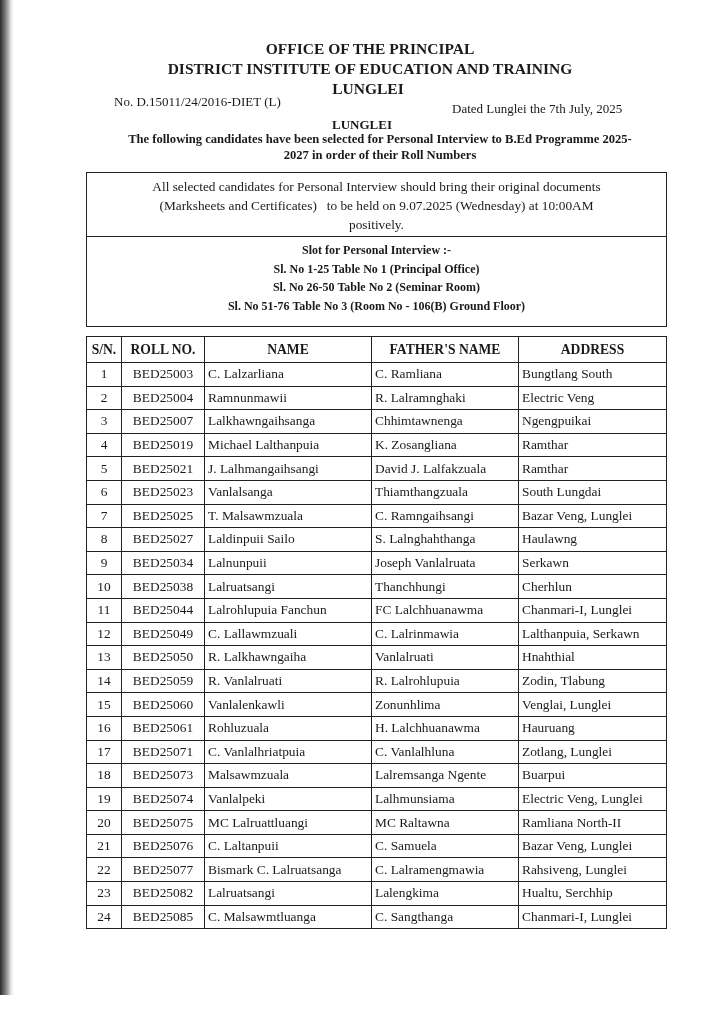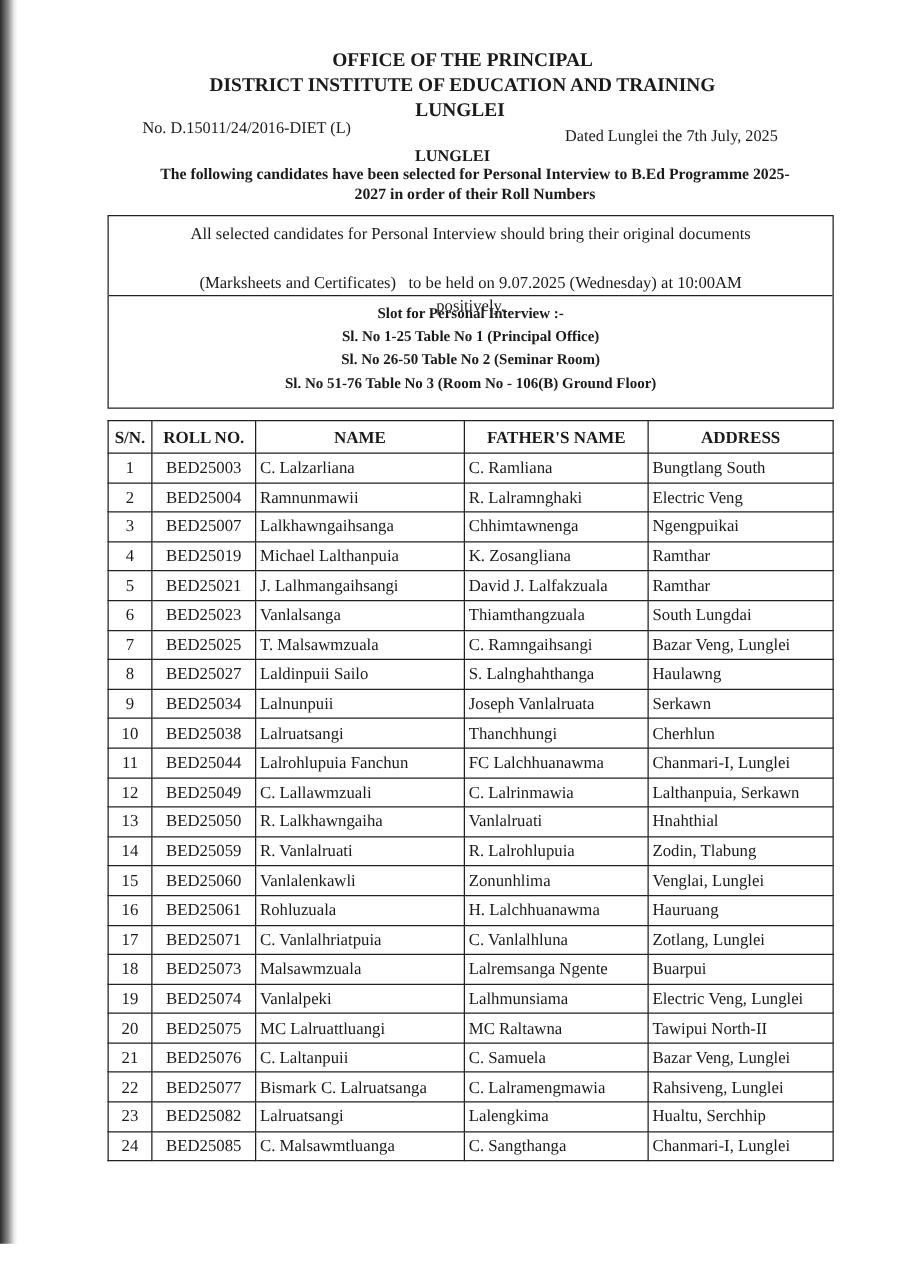--- a/index.html
+++ b/index.html
@@ -65,21 +65,21 @@
   <div class="dated">Dated Lunglei the 7th July, 2025</div>
   <div class="notice">LUNGLEI</div>
   <div class="intro">
     <div>The following candidates have been selected for Personal Interview to B.Ed Programme 2025-</div>
     <div>2027 in order of their Roll Numbers</div>
   </div>
 
   <div class="box">
     <div class="box-notice">
       <div>All selected candidates for Personal Interview should bring their original documents</div>
-      <div style="white-space:pre;margin-top:20px;">(Marksheets and Certificates)   to be held on 9.07.2025 (Wednesday) at 10:00AM</div>
+      <div style="white-space:pre;">(Marksheets and Certificates)   to be held on 9.07.2025 (Wednesday) at 10:00AM</div>
       <div>positively.</div>
     </div>
     <div class="box-slots">
       <div>Slot for Personal Interview :-</div>
       <div>Sl. No 1-25 Table No 1 (Principal Office)</div>
       <div>Sl. No 26-50 Table No 2 (Seminar Room)</div>
       <div>Sl. No 51-76 Table No 3 (Room No - 106(B) Ground Floor)</div>
     </div>
   </div>
 
@@ -225,21 +225,21 @@
           <td class="roll">BED25074</td>
           <td class="name">Vanlalpeki</td>
           <td class="father">Lalhmunsiama</td>
           <td class="addr">Electric Veng, Lunglei</td>
         </tr>
         <tr>
           <td class="sn">20</td>
           <td class="roll">BED25075</td>
           <td class="name">MC Lalruattluangi</td>
           <td class="father">MC Raltawna</td>
-          <td class="addr">Tawipui North-II</td>
+          <td class="addr">Ramliana North-II</td>
         </tr>
         <tr>
           <td class="sn">21</td>
           <td class="roll">BED25076</td>
           <td class="name">C. Laltanpuii</td>
           <td class="father">C. Samuela</td>
           <td class="addr">Bazar Veng, Lunglei</td>
         </tr>
         <tr>
           <td class="sn">22</td>

